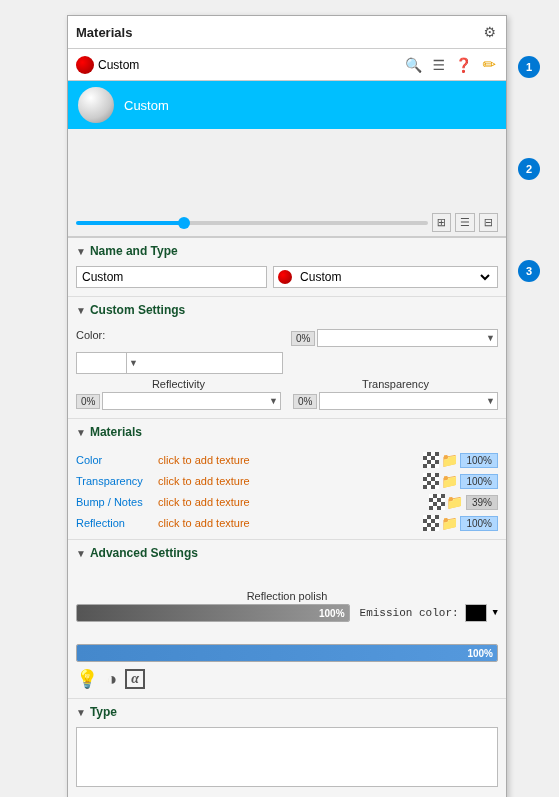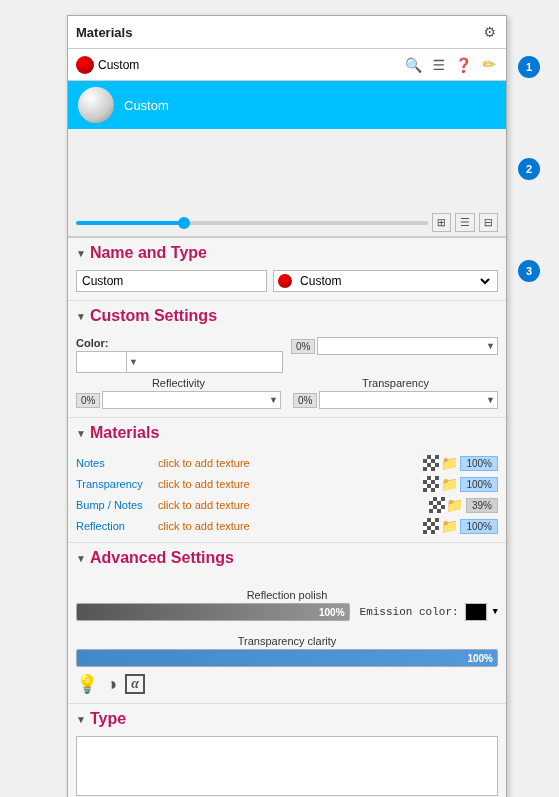--- a/index.html
+++ b/index.html
@@ -167,22 +167,22 @@
       font-size: 12px;
       color: #222;
       background: #f5f5f5;
     }
     .section-header .arrow {
       color: #555;
       font-size: 10px;
     }
     .section-title {
       font-weight: 600;
-      color: #be185d;
-      font-size: 16px;
+      color: #14532d;
+      font-size: 12px;
     }
     .section-body {
       padding: 4px 8px 8px 8px;
     }
 
     
     .name-type-row {
       display: flex;
       gap: 6px;
       align-items: center;
@@ -369,21 +369,21 @@
       background: #d0d0d0;
       border: 1px solid #bbb;
       font-size: 10px;
       padding: 1px 5px;
       color: #333;
       white-space: nowrap;
     }
 
     
     .slider-field {
-      margin-top: 14px;
+      margin-top: 22px;
     }
     .slider-label-row {
       display: flex;
       justify-content: center;
       font-size: 11px;
       color: #333;
     }
     .slider-track-wrap {
       display: flex;
       align-items: center;
@@ -542,21 +542,21 @@
     </div>
 
     <div class="section">
       <div class="section-header">
         <span class="arrow">▼</span>
         <span class="section-title">Custom Settings</span>
       </div>
       <div class="section-body">
 
         <div class="settings-row">
-          <div style="display:flex; flex-direction:column; gap:2px; flex:1;font-weight:bold;">
+          <div style="display:flex; flex-direction:column; gap:11px; flex:1;">
             <span class="field-label">Color:</span>
             <div class="color-select-wrap">
               <div class="color-box"></div>
               <span class="dropdown-arrow">▼</span>
             </div>
           </div>
           <div class="gloss-col">
             <div class="gloss-row">
               <span class="pct-badge">0%</span>
               <div class="gloss-input-wrap">
@@ -593,21 +593,21 @@
     </div>
 
     <div class="section">
       <div class="section-header">
         <span class="arrow">▼</span>
         <span class="section-title">Materials</span>
       </div>
       <div class="section-body">
 
         <div class="texture-row">
-          <span class="texture-label">Notes</span>
+          <span class="texture-label">Color</span>
           <span class="texture-link">click to add texture</span>
           <div class="texture-icons">
             <div class="checker-icon"></div>
             <span class="folder-icon">📁</span>
             <span class="pct-badge-blue">100%</span>
           </div>
         </div>
 
         <div class="texture-row">
           <span class="texture-label">Transparency</span>
@@ -662,23 +662,20 @@
             </div>
             <div class="emission-row" style="margin-left:6px;font-family:Liberation Mono, monospace;">
               <span class="emission-label">Emission color:</span>
               <div class="emission-color"></div>
               <span class="emission-dropdown">▼</span>
             </div>
           </div>
         </div>
 
         <div class="slider-field">
-          <div class="slider-label-row">
-            <span>Transparency clarity</span>
-          </div>
           <div class="slider-track-wrap">
             <div class="adv-slider" style="flex:1; height:18px; position:relative;">
               <div class="adv-slider-track" style="background:linear-gradient(to right,#555 0%,#0078d4 100%);">
                 <div class="adv-slider-fill" style="width:100%; height:100%; background:linear-gradient(to right,#4488cc,#5599dd);"></div>
                 <span class="adv-slider-label">100%</span>
               </div>
             </div>
           </div>
         </div>
 

